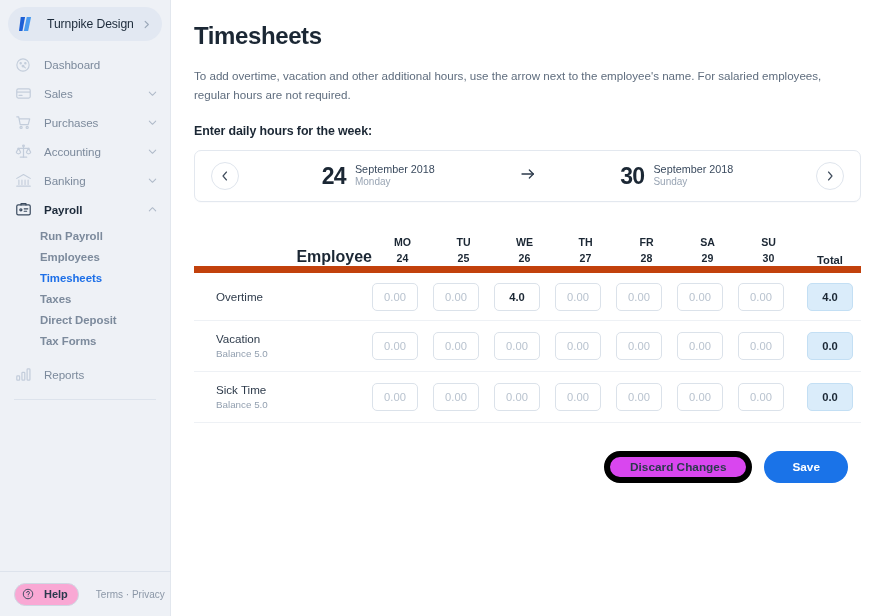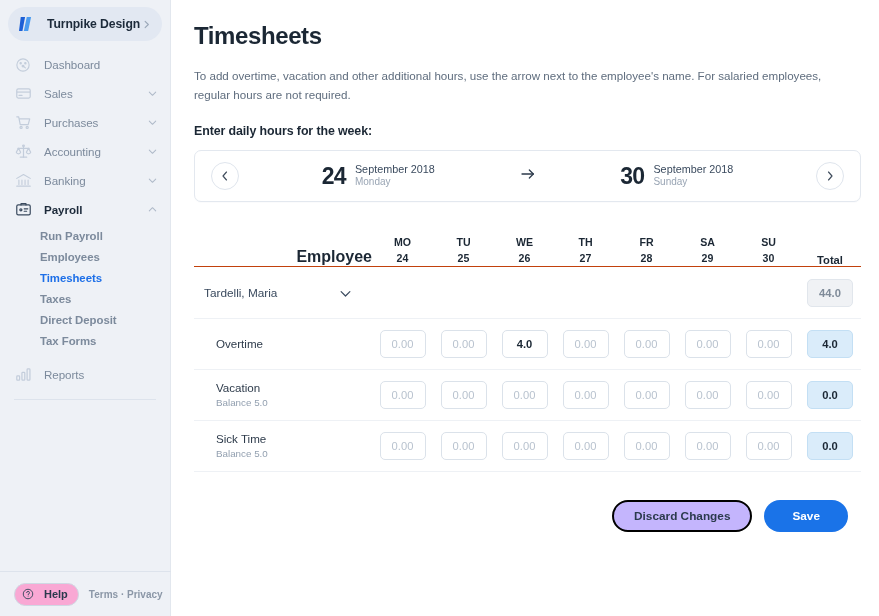--- a/index.html
+++ b/index.html
@@ -23,21 +23,21 @@
     margin: 7px 8px 0 8px;
     height: 34px;
     background: #e2e8f2;
     border-radius: 17px;
     display: flex; align-items: center;
     padding: 0 10px 0 11px;
     cursor: pointer;
   }
   .brand-logo { width: 19px; height: 16px; flex: 0 0 19px; margin-right: 9px; }
   .brand-name {
-    font-size: 12.2px; font-weight: bold; color: #1c2a3a;
+    font-size: 12.2px; font-weight: normal; color: #1c2a3a;
     letter-spacing: -0.1px; flex: 1 1 auto; white-space: nowrap;
   }
   .brand-chev { color: #9aa7b8; flex: 0 0 auto; display:flex; }
 
   .nav { margin-top: 9px; }
   .nav-item {
     height: 29px; display: flex; align-items: center;
     padding: 0 12px 0 14px; cursor: pointer;
   }
   .nav-ico {
@@ -74,21 +74,21 @@
     position: absolute; left: 0; bottom: 0; width: 171px;
     border-top: 1px solid #dde3ec;
     height: 45px; display: flex; align-items: center; padding-left: 14px;
   }
   .help-btn {
     display: flex; align-items: center; gap: 10px;
     border: 1px solid #cfd8e3; background: #f9a8d4; border-radius: 13px;
     height: 23px; padding: 0 10px 0 7px; cursor: pointer;
   }
   .help-label { font-size: 11px; font-weight: bold; color: #2b3a4d; }
-  .terms { margin-left: 10px; font-size: 10px; color: #8b97a7; cursor: pointer; font-weight: bold; }
+  .terms { margin-left: 17px; font-size: 10px; color: #8b97a7; cursor: pointer; }
 
   
   #main { flex: 1 1 auto; padding: 22px 18px 0 23px; position: relative; }
   .page-title {
     font-size: 24px; font-weight: bold; color: #1b2734;
     letter-spacing: -0.4px; margin-bottom: 17px;
   }
   .page-desc {
     font-size: 11.6px; color: #5f6d7e; line-height: 18.5px;
     max-width: 645px; margin-bottom: 20px;
@@ -133,40 +133,40 @@
     font-size: 10.6px; font-weight: bold; color: #1b2734;
     vertical-align: bottom; padding-bottom: 9px; width: 61px;
     text-align: center; line-height: 16px;
   }
   .th-day .d1 { display:block; }
   .th-day .d2 { display:block; }
   .th-total {
     font-size: 11.2px; font-weight: bold; color: #1b2734;
     vertical-align: bottom; padding-bottom: 9px; width: 62px; text-align: center;
   }
-  .hdr-row > * { border-bottom: 1px solid #c2410c; }
+  .hdr-row > * { border-bottom: 7px solid #c2410c; }
 
   .emp-row td { height: 52px; border-bottom: 1px solid #eef1f5; }
   .emp-name {
     font-size: 11.8px; color: #3a4a5e; display: inline-block;
     vertical-align: middle;
   }
   .emp-cell { padding-left: 10px !important; }
   .emp-chev {
     display:inline-flex; vertical-align: middle; margin-left: 56px;
     color: #3a4a5e; cursor: pointer;
   }
 
   .sub-row td { height: 51px; border-bottom: 1px solid #eef1f5; }
   .sub-row.last td { border-bottom: 1px solid #eef1f5; }
   .cat-cell { padding-left: 22px !important; }
   .cat-name { font-size: 11.6px; color: #2e3b4b; line-height: 16px; }
   .cat-bal { font-size: 9.8px; color: #93a0b0; line-height: 14px; }
 
-  .cellwrap { display:flex; justify-content:center; }
+  .cellwrap { display:flex; }
   input.hr {
     width: 46px; height: 28px; border: 1px solid #dbe2ea; border-radius: 5px;
     text-align: center; font-family: "Liberation Sans", sans-serif;
     font-size: 11.2px; color: #1b2734; font-weight: bold; background: #fff;
     outline: none;
   }
   input.hr::placeholder { color: #b9c3cf; font-weight: normal; }
   .totbox {
     width: 46px; height: 28px; border-radius: 5px;
     display: flex; align-items: center; justify-content: center;
@@ -175,21 +175,21 @@
   .totbox.blue { background: #daecfa; border: 1px solid #c3dff4; color: #1b2734; }
   .totbox.gray { background: #f0f2f5; border: 1px solid #e1e6ec; color: #7f8b99; }
 
   
   .actions {
     display: flex; justify-content: flex-end; align-items: center;
     gap: 12px; margin-top: 28px; padding-right: 13px;
   }
   .btn-ghost {
     height: 32px; padding: 0 20px; border-radius: 16px;
-    border: 2px solid #000000; background: #c4b5fd;
+    border: 6px solid #000000; background: #d946ef;
     font-size: 11.8px; font-weight: bold; color: #2b3a4d;
     cursor: pointer; font-family: "Liberation Sans", sans-serif;
   }
   .btn-primary {
     height: 32px; padding: 8px 28px; border-radius: 16px; border: none;
     background: #1a73e8; color: #fff; font-size: 11.8px; font-weight: bold;
     cursor: pointer; font-family: "Liberation Sans", sans-serif;
   }
 </style>
 </head>
@@ -439,40 +439,20 @@
           </th>
           <th class="th-day">
             <span class="d1">SU</span>
             <span class="d2">30</span>
           </th>
           <th class="th-total">Total</th>
         </tr>
       </thead>
       <tbody>
 
-        <tr class="emp-row">
-          <td class="emp-cell">
-            <span class="emp-name">Tardelli, Maria</span>
-            <span class="emp-chev">
-              <svg width="15" height="15" viewBox="0 0 24 24" fill="none" stroke="currentColor" stroke-width="1.9" stroke-linecap="round" stroke-linejoin="round">
-                  <polyline points="5 9 12 16 19 9"></polyline>
-                </svg>
-            </span>
-          </td>
-          <td></td>
-          <td></td>
-          <td></td>
-          <td></td>
-          <td></td>
-          <td></td>
-          <td></td>
-          <td>
-            <div class="totbox gray">44.0</div>
-          </td>
-        </tr>
 
         <tr class="sub-row">
           <td class="cat-cell">
             <div class="cat-name">Overtime</div>
           </td>
           <td>
               <div class="cellwrap">
                 <input class="hr" placeholder="0.00" style="">
               </div>
             </td>

